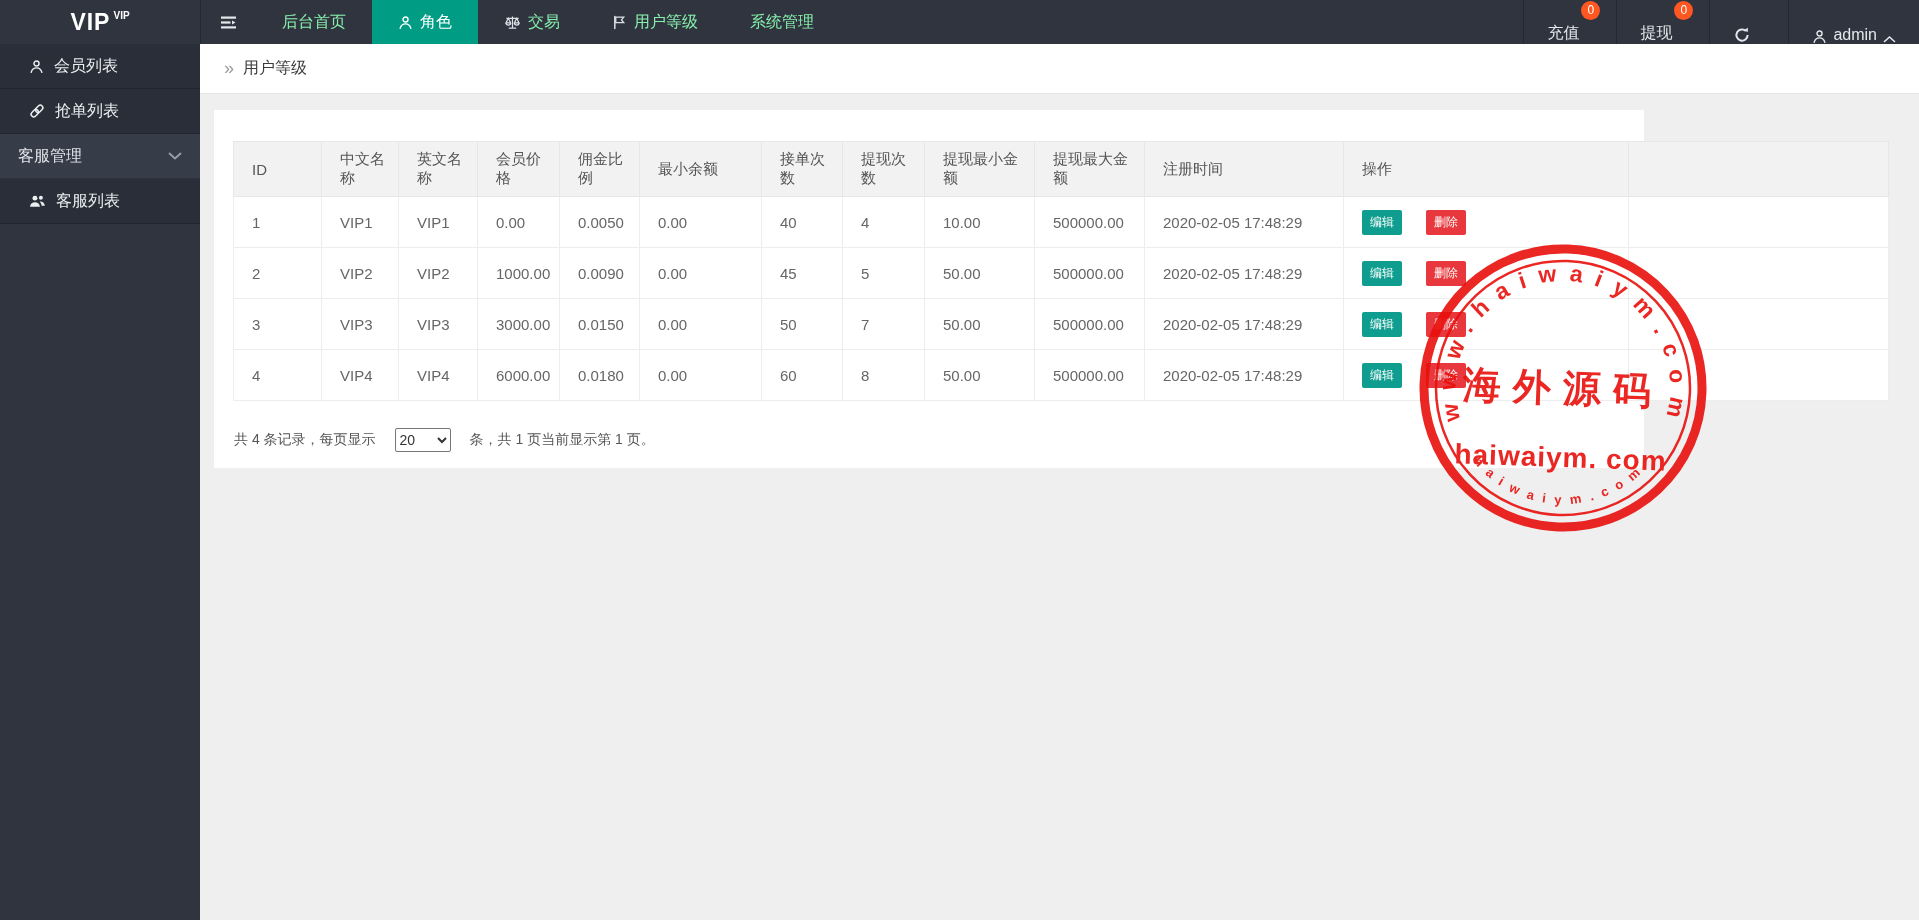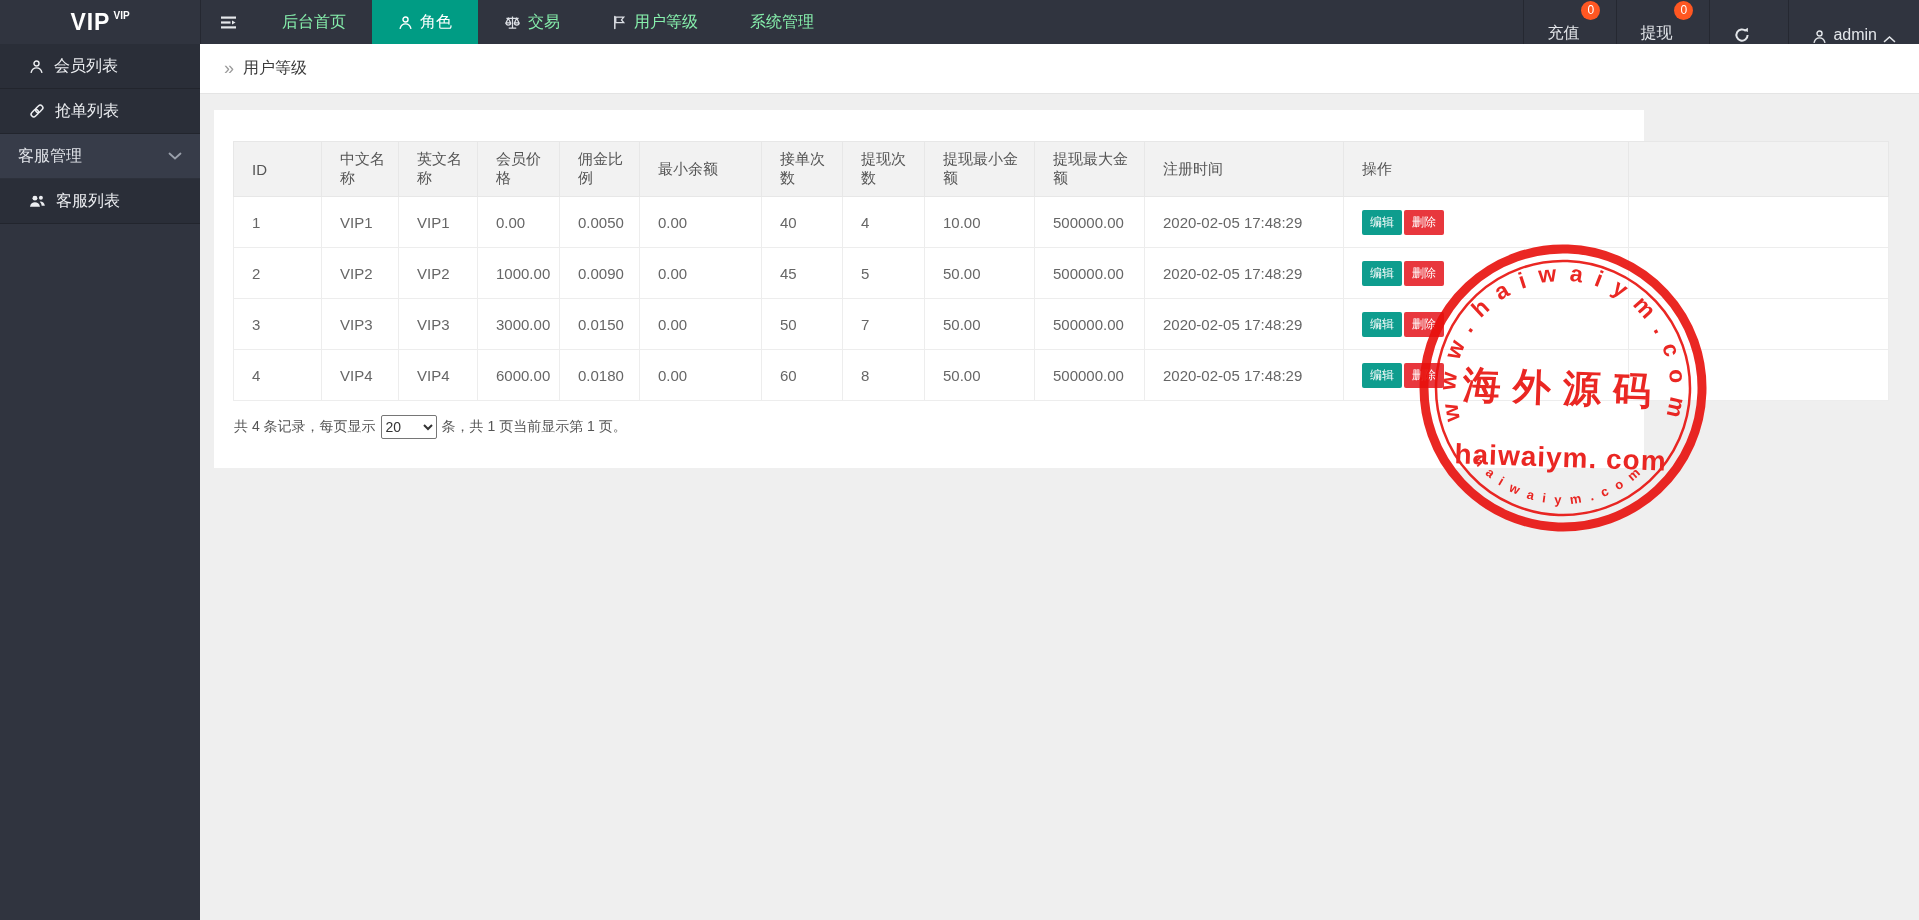--- a/index.html
+++ b/index.html
@@ -35,24 +35,24 @@
   .crumb-sep { color:#9b9b9b; font-size:18px; }
   .crumb-title { color:#3c3c3c; font-size:16px; }
 
   .card { position:absolute; left:14px; top:66px; width:1430px; height:358px; background:#fff; }
   .card-inner { padding:31px 18px 0 19px; }
 
   table.grid { border-collapse:collapse; table-layout:fixed; width:1655px; }
   table.grid th { height:55px; background:#f2f2f2; color:#555; font-weight:normal; font-size:15px; text-align:left; padding:0 10px 0 18px; border:1px solid #e7e7e7; }
   table.grid td { height:51px; color:#666; font-size:15px; padding:0 10px 0 18px; border:1px solid #ededed; background:#fff; }
   .btn { display:inline-block; border:none; border-radius:2px; color:#fff; font-size:12px; padding:4px 8px; cursor:pointer; font-family:inherit; }
-  .btn-edit { background:#0e9d8e; margin-right:2px; }
+  .btn-edit { background:#0e9d8e; margin-right:24px; }
   .btn-del  { background:#e8373d;text-align:right; }
 
-  .pager { margin:14px 0 0 1px; color:#555; font-size:14px; display:flex; align-items:center; gap:5px; }
+  .pager { margin:27px 0 0 1px; color:#555; font-size:14px; display:flex; align-items:center; gap:19px; }
   .pager select { font-size:14px; height:24px; width:56px; color:#333; border:1px solid #767676; border-radius:2px; background:#fff; }
 
   
   .stamp { position:absolute; left:1413px; top:238px; width:300px; height:300px; z-index:50; pointer-events:none; opacity:.9; }
   .stamp text { fill:#e8100c; }
 </style>
 </head>
 <body>
 
 <div class="navbar">

